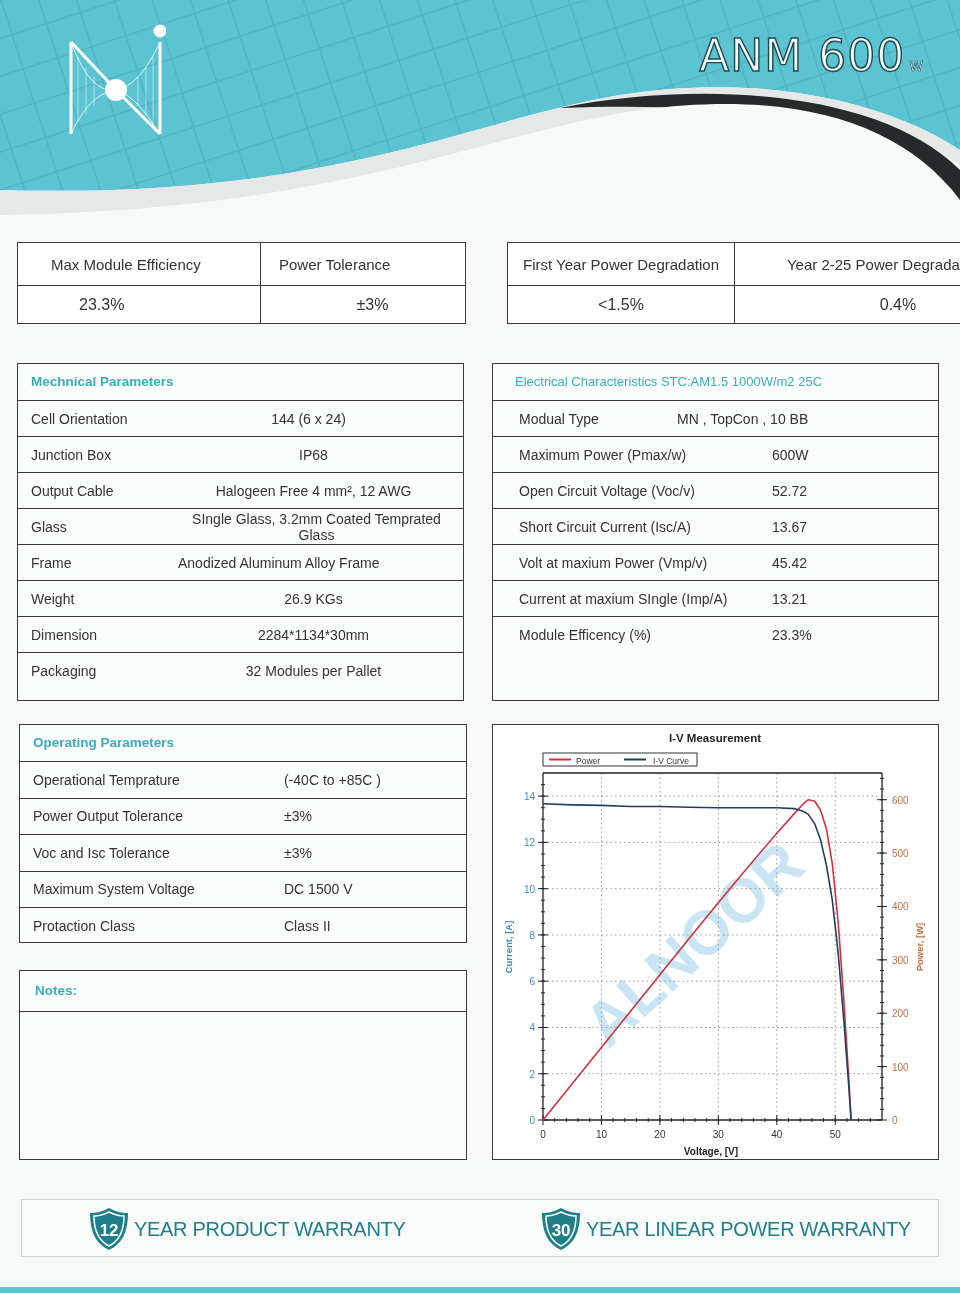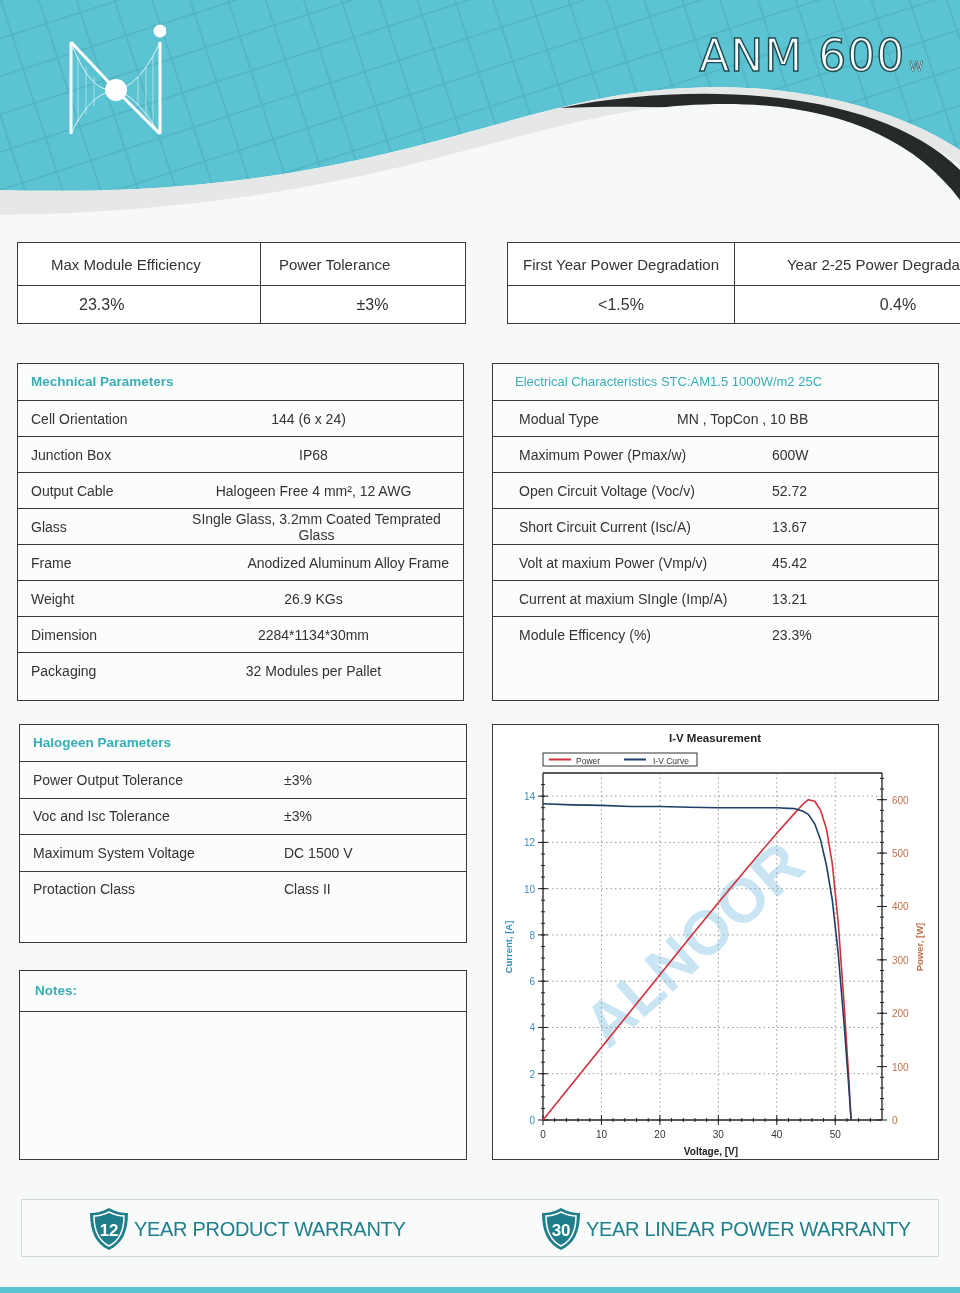--- a/index.html
+++ b/index.html
@@ -92,21 +92,21 @@
       <div class="row">
         <span class="k">Output Cable</span>
         <span class="v" style="left: 160px; right: 14px; text-align: center;">Halogeen Free 4 mm², 12 AWG</span>
       </div>
       <div class="row">
         <span class="k">Glass</span>
         <span class="v" style="left: 160px; right: 8px; text-align: center;">SIngle Glass, 3.2mm  Coated Temprated Glass</span>
       </div>
       <div class="row">
         <span class="k">Frame</span>
-        <span class="v" style="left: 160px; right: 14px; text-align: right;">Anodized Aluminum Alloy Frame</span>
+        <span class="v" style="left: 160px; right: 14px; text-align: left;">Anodized Aluminum Alloy Frame</span>
       </div>
       <div class="row">
         <span class="k">Weight</span>
         <span class="v" style="left: 160px; right: 14px; text-align: center;">26.9 KGs</span>
       </div>
       <div class="row">
         <span class="k">Dimension</span>
         <span class="v" style="left: 160px; right: 14px; text-align: center;">2284*1134*30mm</span>
       </div>
       <div class="row">
@@ -145,22 +145,26 @@
       </div>
       <div class="row">
         <span class="k" style="padding-left: 26px;">Module Efficency (%)</span>
         <span class="v" style="left: 279px;">23.3%</span>
       </div>
     </div>
   <div class="row" style="border-bottom:none;"></div>
 </div>
 
 <div class="panel" style="left:19px;top:724px;width:446px;height:217px;">
-  <div class="title">Halogeen Parameters</div>
+  <div class="title">Operating Parameters</div>
   <div id="op-rows">
+      <div class="row" style="height: 35.5px;">
+        <span class="k">Operational Temprature</span>
+        <span class="v" style="left: 264px;">(-40C to +85C )</span>
+      </div>
       <div class="row" style="height: 35.5px;">
         <span class="k">Power Output Tolerance</span>
         <span class="v" style="left: 264px;">±3%</span>
       </div>
       <div class="row" style="height: 35.5px;">
         <span class="k">Voc and Isc Tolerance</span>
         <span class="v" style="left: 264px;">±3%</span>
       </div>
       <div class="row" style="height: 35.5px;">
         <span class="k">Maximum System Voltage</span>

